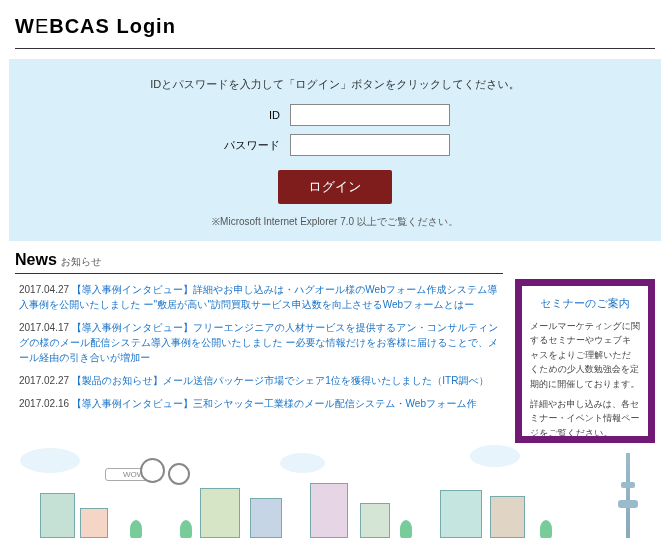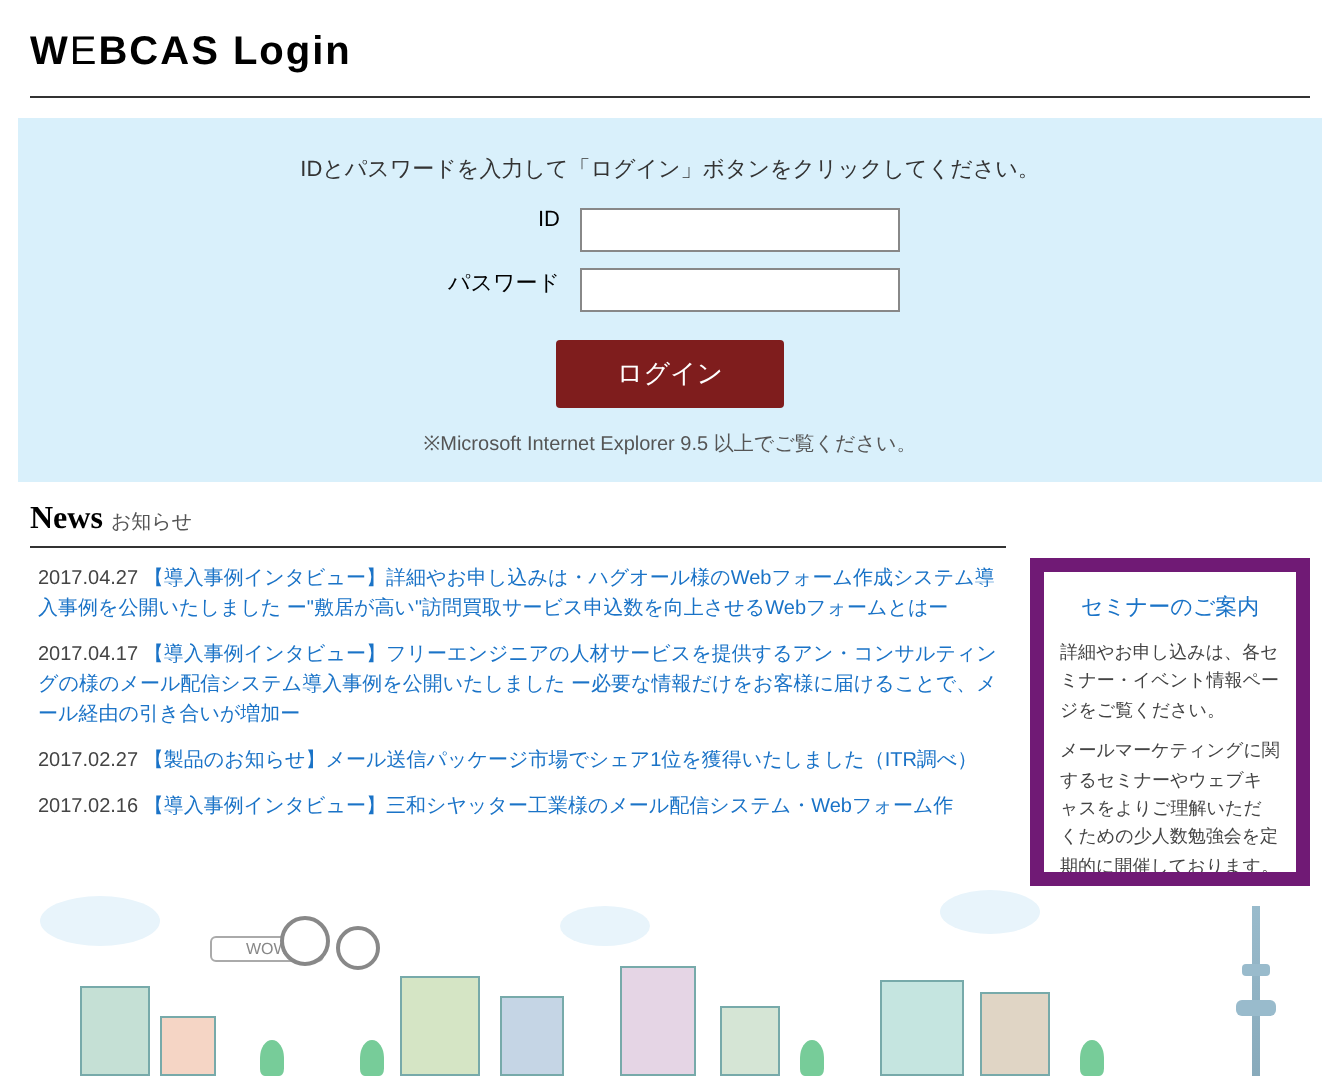--- a/index.html
+++ b/index.html
@@ -2,28 +2,28 @@
 <html><head>
 <meta charset="utf-8">
 <style>
 * { margin: 0; padding: 0; box-sizing: border-box; }
 body { font-family: Arial, "Hiragino Kaku Gothic Pro", "Meiryo", sans-serif; background: #fff; width: 670px; height: 538px; overflow: hidden; position: relative; }
 .header { text-align: left; padding: 15px 0 10px; border-bottom: 1px solid #333; margin: 0 15px; }
 .header h1 { font-size: 20px; font-weight: bold; letter-spacing: 1px; }
 .header .e { font-weight: normal; }
 .login-box { background: #d9f0fb; margin: 10px 9px; padding: 18px 0 12px; text-align: center; }
 .login-instruction { font-size: 11px; color: #333; margin-bottom: 12px; }
-.login-row { display: flex; justify-content: center; margin-bottom: 8px; }
+.login-row { display: flex; justify-content: center; align-items: center; margin-bottom: 8px; }
 .login-row label { width: 60px; text-align: right; font-size: 11px; margin-right: 10px; }
 .login-row input { width: 160px; height: 22px; border: 1px solid #888; padding: 2px 4px; font-size: 12px; }
 .login-btn { background: #7f1d1d; color: #fff; border: none; padding: 8px 30px; font-size: 13px; margin-top: 6px; cursor: pointer; border-radius: 2px; }
 .login-note { font-size: 10px; color: #555; margin-top: 10px; }
 .content { display: flex; margin: 0 15px; gap: 12px; }
 .news-section { flex: 1; }
-.news-title { font-size: 16px; font-weight: bold; margin-bottom: 4px; font-family: Liberation Serif, serif; }
+.news-title { font-size: 16px; font-weight: bold; margin-bottom: 4px; }
 .news-title .sub { font-size: 10px; font-weight: normal; color: #555; margin-left: 4px; }
 .news-list { border-top: 1px solid #333; height: 170px; overflow-y: scroll; padding: 8px 0; }
 .news-item { font-size: 10px; line-height: 1.5; margin-bottom: 8px; padding-left: 4px; }
 .news-date { color: #444; }
 .news-text { color: #1a73c7; }
 .sidebar { width: 140px; margin-top: 28px; }
 .seminar-box { border: 7px solid #701a75; padding: 10px 8px; height: 164px; overflow-y: scroll; }
 .seminar-title { color: #1a73c7; font-size: 11px; text-align: center; margin-bottom: 8px; }
 .seminar-text { font-size: 9px; color: #444; line-height: 1.6; margin-bottom: 6px; }
 .cityscape { position: absolute; bottom: 0; left: 0; right: 0; height: 95px; overflow: hidden; }
@@ -64,40 +64,40 @@
   <div class="login-instruction">IDとパスワードを入力して「ログイン」ボタンをクリックしてください。</div>
   <div class="login-row">
     <label>ID</label>
     <input type="text" style="">
   </div>
   <div class="login-row">
     <label>パスワード</label>
     <input type="password" style="">
   </div>
   <button class="login-btn">ログイン</button>
-  <div class="login-note">※Microsoft Internet Explorer 9.5 以上でご覧ください。</div>
+  <div class="login-note">※Microsoft Internet Explorer 7.0 以上でご覧ください。</div>
 </div>
 
 <div class="content">
   <div class="news-section">
     <div class="news-title">
       <span>News</span><span class="sub">お知らせ</span>
     </div>
     <div class="news-list">
       <div class="news-item"><span class="news-date">2017.04.27</span> <span class="news-text">【導入事例インタビュー】詳細やお申し込みは・ハグオール様のWebフォーム作成システム導入事例を公開いたしました ー"敷居が高い"訪問買取サービス申込数を向上させるWebフォームとはー</span></div>
       <div class="news-item"><span class="news-date">2017.04.17</span> <span class="news-text">【導入事例インタビュー】フリーエンジニアの人材サービスを提供するアン・コンサルティングの様のメール配信システム導入事例を公開いたしました ー必要な情報だけをお客様に届けることで、メール経由の引き合いが増加ー</span></div>
       <div class="news-item"><span class="news-date">2017.02.27</span> <span class="news-text">【製品のお知らせ】メール送信パッケージ市場でシェア1位を獲得いたしました（ITR調べ）</span></div>
       <div class="news-item"><span class="news-date">2017.02.16</span> <span class="news-text">【導入事例インタビュー】三和シヤッター工業様のメール配信システム・Webフォーム作</span></div>
     </div>
   </div>
   <div class="sidebar">
     <div class="seminar-box">
       <div class="seminar-title">セミナーのご案内</div>
+      <div class="seminar-text">メールマーケティングに関するセミナーやウェブキャスをよりご理解いただくための少人数勉強会を定期的に開催しております。</div>
       <div class="seminar-text">詳細やお申し込みは、各セミナー・イベント情報ページをご覧ください。</div>
-      <div class="seminar-text">メールマーケティングに関するセミナーやウェブキャスをよりご理解いただくための少人数勉強会を定期的に開催しております。</div>
     </div>
   </div>
 </div>
 
 <div class="cityscape">
   <div class="sky">
     <div class="cloud c1"></div>
       <div class="cloud c2"></div>
       <div class="cloud c3"></div>
   </div>

